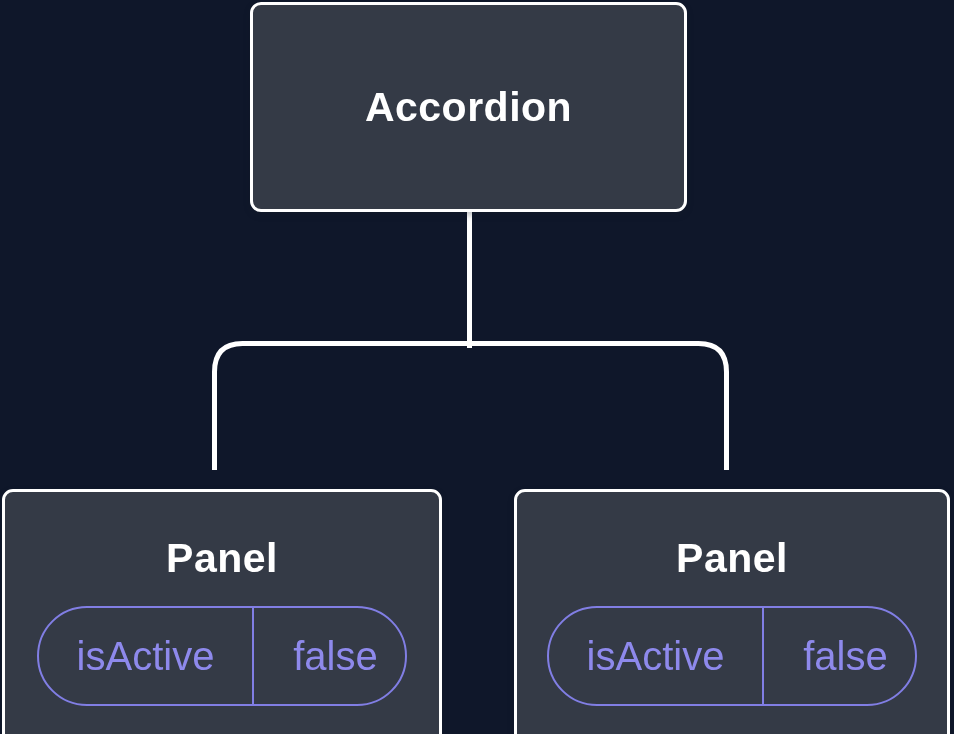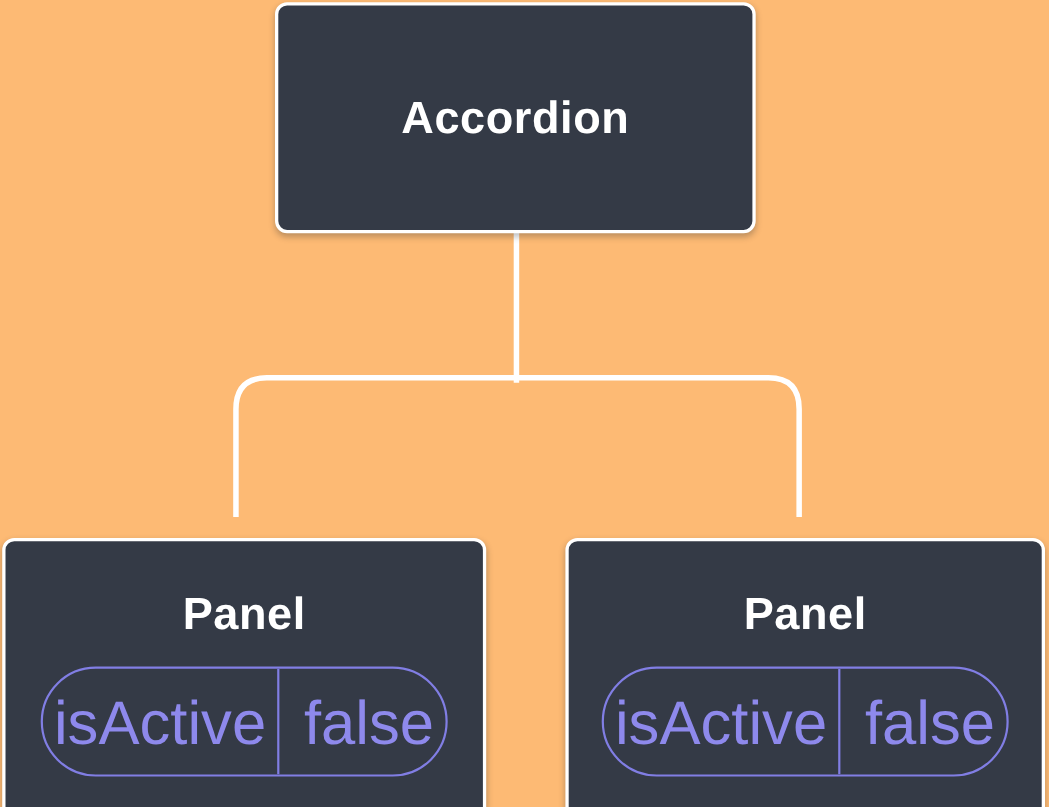--- a/index.html
+++ b/index.html
@@ -5,21 +5,21 @@
   html, body {
     margin: 0;
     padding: 0;
     background: #4c6670;
   }
   .canvas {
     position: relative;
     width: 954px;
     height: 734px;
     overflow: hidden;
-    background: #fdba74;
+    background: #0f172a;
     font-family: "Liberation Sans", "DejaVu Sans", sans-serif;
   }
   .connectors {
     position: absolute;
     left: 0;
     top: 0;
     width: 954px;
     height: 734px;
   }
   .node {
@@ -68,21 +68,21 @@
     border-radius: 50px;
     display: flex;
     align-items: stretch;
     overflow: hidden;
   }
   .pill-cell {
     display: flex;
     align-items: center;
     justify-content: center;
     color: #8e89ec;
-    font-size: 56px;
+    font-size: 40px;
     font-weight: 400;
     white-space: nowrap;
   }
   .pill-cell-name {
     width: 213px;
     border-right: 2px solid #817ee4;
   }
   .pill-cell-value {
     flex: 1;
     margin-left: 12px;

